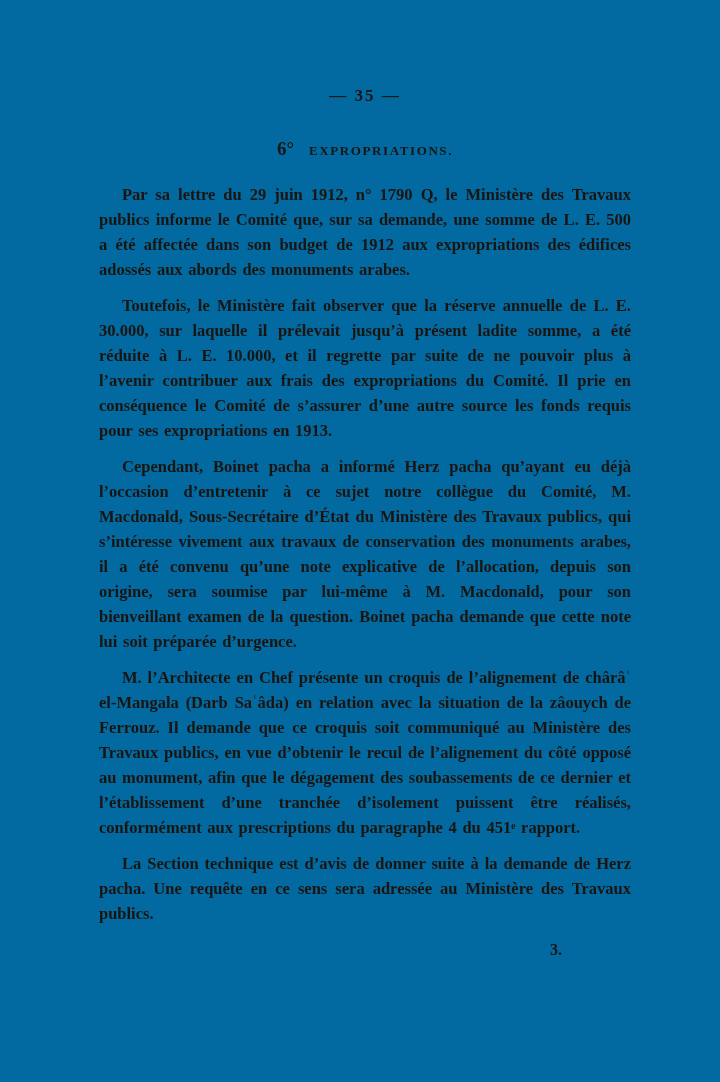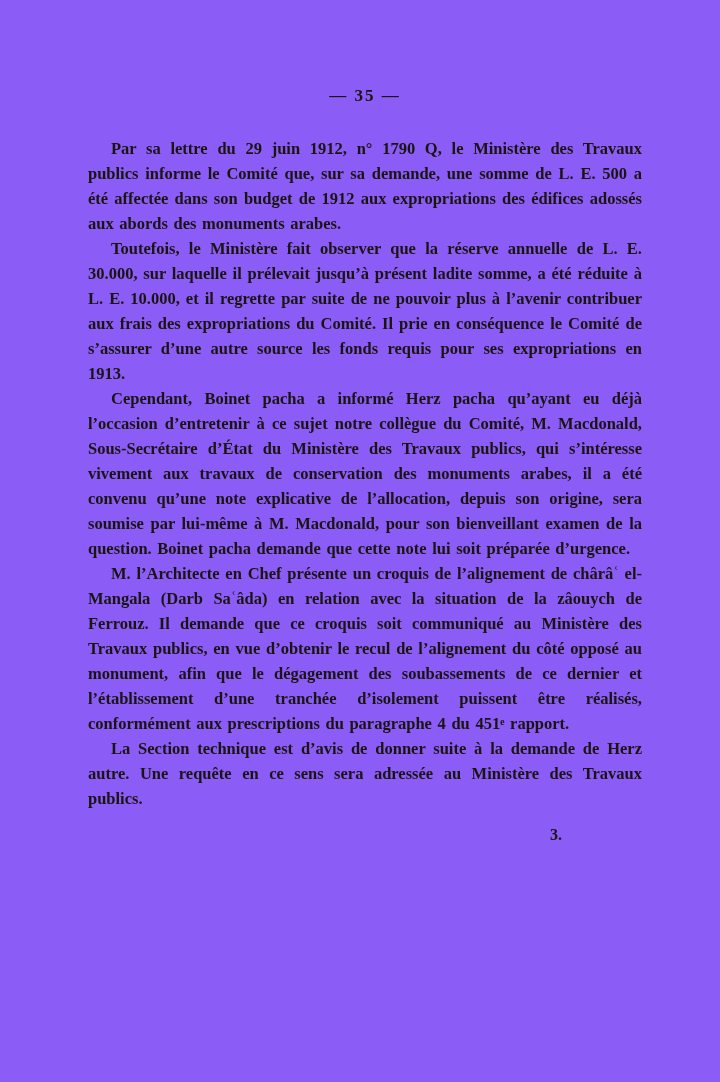--- a/index.html
+++ b/index.html
@@ -4,21 +4,21 @@
 <style>
   html, body {
     margin: 0;
     padding: 0;
     background: #ffffff;
   }
   .page {
     position: relative;
     width: 720px;
     height: 1082px;
-    background: #8b5cf6;
+    background: #0369a1;
     font-family: "Liberation Serif", "DejaVu Serif", serif;
     color: #191511;
     overflow: hidden;
   }
   .content {
     position: absolute;
     left: 88px;
     top: 86px;
     width: 554px;
   }
@@ -44,21 +44,21 @@
     font-size: 13px;
     font-weight: 700;
     letter-spacing: 1.6px;
     margin-left: 9px;
   }
   .sec-heading.second {
     margin-top: 6px;
     margin-bottom: 10px;
   }
   p.body {
-    margin: 0;
+    margin: 11px;
     font-size: 16.5px;
     font-weight: 700;
     line-height: 25px;
     text-align: justify;
     text-indent: 23px;
     word-spacing: 1.5px;
   }
   .footer-mark {
     text-align: right;
     padding-right: 80px;
@@ -70,26 +70,30 @@
 </style>
 </head>
 <body>
 
 <div class="page">
   <div class="content">
 
     <div class="page-number">— 35 —</div>
 
     <section>
+      <h2 class="sec-heading">
+        <span class="sec-num">6°</span>
+        <span class="sec-title">EXPROPRIATIONS.</span>
+      </h2>
       <p class="body">Par sa lettre du 29 juin 1912, n° 1790 Q, le Ministère des Travaux publics informe le Comité que, sur sa demande, une somme de L. E. 500 a été affectée dans son budget de 1912 aux expropriations des édifices adossés aux abords des monuments arabes.</p>
       <p class="body">Toutefois, le Ministère fait observer que la réserve annuelle de L. E. 30.000, sur laquelle il prélevait jusqu’à présent ladite somme, a été réduite à L. E. 10.000, et il regrette par suite de ne pouvoir plus à l’avenir contribuer aux frais des expropriations du Comité. Il prie en conséquence le Comité de s’assurer d’une autre source les fonds requis pour ses expropriations en 1913.</p>
       <p class="body">Cependant, Boinet pacha a informé Herz pacha qu’ayant eu déjà l’occasion d’entretenir à ce sujet notre collègue du Comité, M. Macdonald, Sous-Secrétaire d’État du Ministère des Travaux publics, qui s’intéresse vivement aux travaux de conservation des monuments arabes, il a été convenu qu’une note explicative de l’allocation, depuis son origine, sera soumise par lui-même à M. Macdonald, pour son bienveillant examen de la question. Boinet pacha demande que cette note lui soit préparée d’urgence.</p>
     </section>
 
     <section>
       <p class="body">M. l’Architecte en Chef présente un croquis de l’alignement de chârâʿ el-Mangala (Darb Saʿâda) en relation avec la situation de la zâouych de Ferrouz. Il demande que ce croquis soit communiqué au Ministère des Travaux publics, en vue d’obtenir le recul de l’alignement du côté opposé au monument, afin que le dégagement des soubassements de ce dernier et l’établissement d’une tranchée d’isolement puissent être réalisés, conformément aux prescriptions du paragraphe 4 du 451ᵉ rapport.</p>
-      <p class="body">La Section technique est d’avis de donner suite à la demande de Herz autre. Une requête en ce sens sera adressée au Ministère des Travaux publics.</p>
+      <p class="body">La Section technique est d’avis de donner suite à la demande de Herz pacha. Une requête en ce sens sera adressée au Ministère des Travaux publics.</p>
     </section>
 
     <div class="footer-mark">3.</div>
 
   </div>
 </div>
 
 </body></html>

